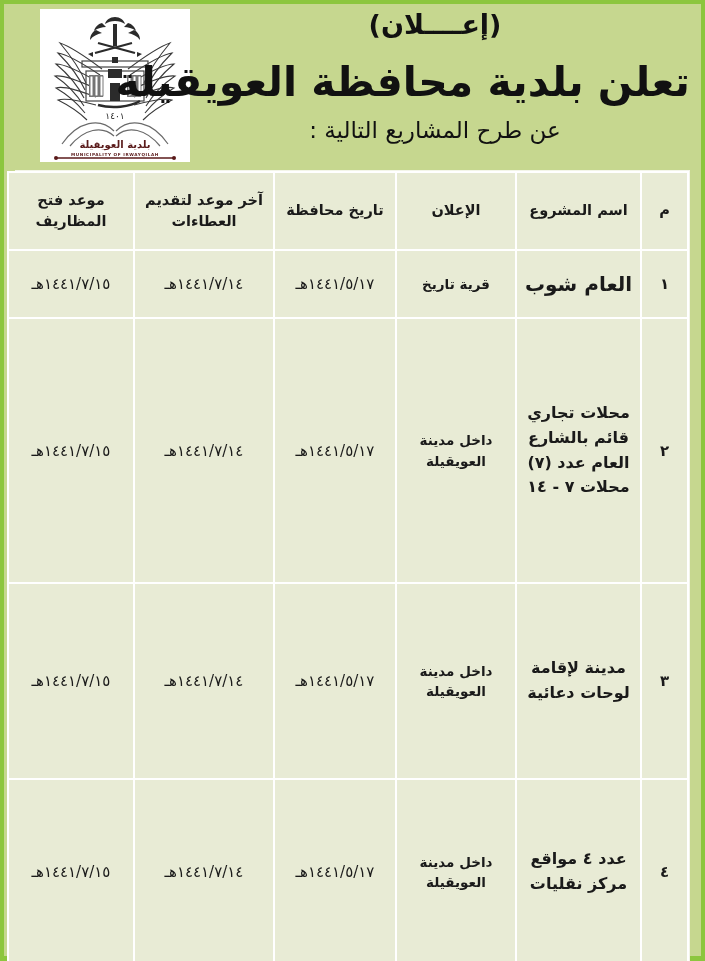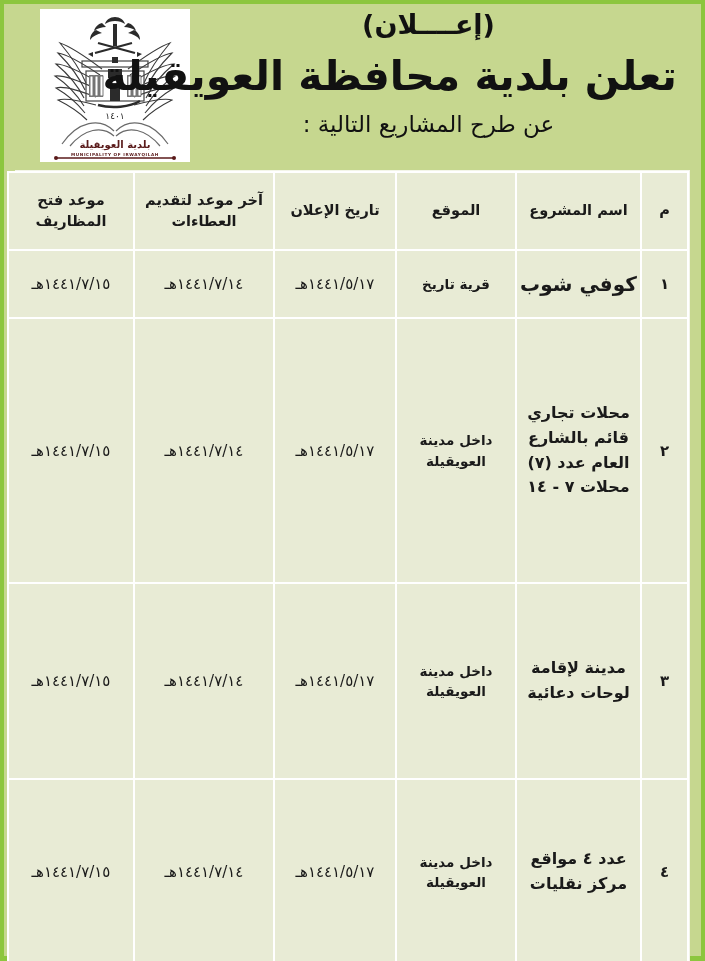--- a/index.html
+++ b/index.html
@@ -50,21 +50,21 @@
     width: 150px;
     height: 153px;
     background: #f0abfc;
     overflow: hidden;
   }
   .logo-box svg { display: block; width: 150px; height: 153px; }
 
   .masthead-text {
     position: absolute;
     top: 0;
-    right: 16px;
+    right: 3px;
     left: 170px;
     height: 166px;
     padding: 2px 8px 0 6px;
     text-align: center;
     direction: rtl;
   }
 
   .line-elan {
     font-size: 27px;
     font-weight: 700;
@@ -74,21 +74,21 @@
     margin-top: 1px;
   }
 
   .line-title {
     font-size: 41px;
     font-weight: 700;
     color: #111;
     line-height: 1.24;
     letter-spacing: -1px;
     white-space: nowrap;
-    margin-top: 8px;
+    margin-top: 14px;
   }
 
   .line-sub {
     font-size: 23px;
     font-weight: 400;
     color: #111;
     line-height: 1.4;
     margin-top: 6px;
   }
 
@@ -267,30 +267,30 @@
             <col class="c-name">
             <col class="c-loc">
           <col class="c-adate">
             <col class="c-bid">
             <col class="c-open">
         </colgroup>
         <thead>
           <tr>
             <th class="th-no">م</th>
             <th>اسم المشروع</th>
-            <th>الموقع</th>
-            <th>تاريخ الإعلان</th>
+            <th>الإعلان</th>
+            <th>تاريخ محافظة</th>
             <th>آخر موعد لتقديم العطاءات</th>
             <th>موعد فتح المظاريف</th>
           </tr>
         </thead>
         <tbody>
           <tr class="row-1">
             <td class="cell-no">١</td>
-            <td class="cell-name">كوفي شوب</td>
+            <td class="cell-name">العام شوب</td>
             <td class="cell-loc">قرية تاريخ</td>
             <td class="cell-date">١٤٤١/٥/١٧هـ</td>
             <td class="cell-date">١٤٤١/٧/١٤هـ</td>
             <td class="cell-date">١٤٤١/٧/١٥هـ</td>
           </tr>
           <tr class="row-2">
             <td class="cell-no">٢</td>
             <td class="cell-name">محلات تجاري قائم بالشارع العام عدد (٧) محلات ٧ - ١٤</td>
             <td class="cell-loc">داخل مدينة العويقيلة</td>
             <td class="cell-date">١٤٤١/٥/١٧هـ</td>

